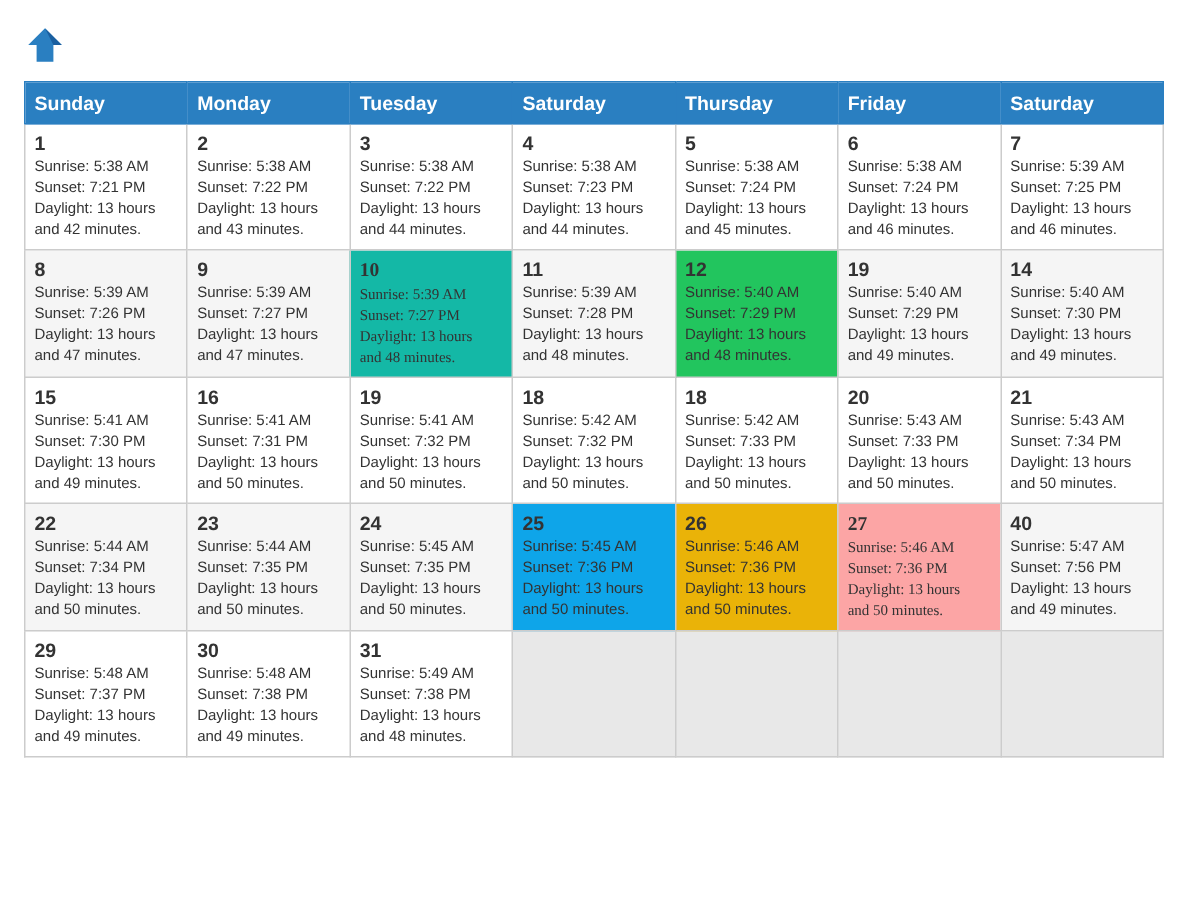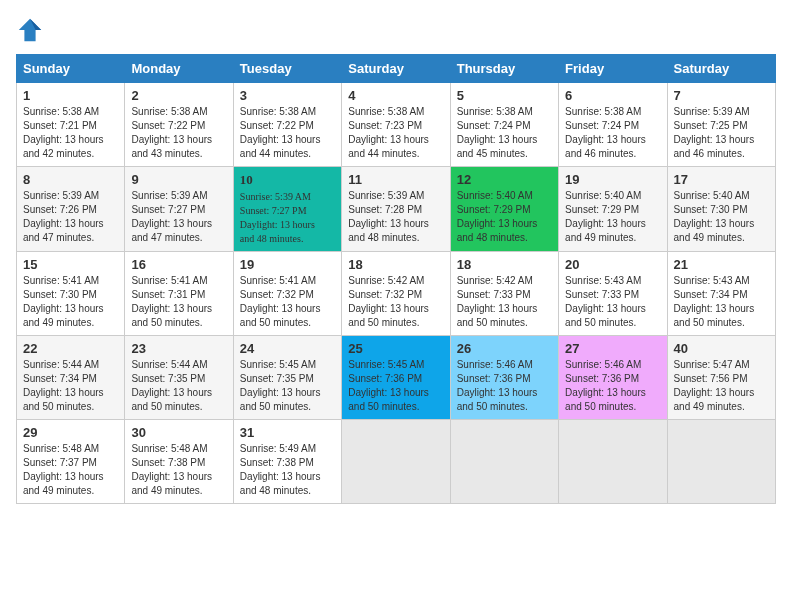--- a/index.html
+++ b/index.html
@@ -214,21 +214,21 @@
 and 48 minutes.</div>
         </td>
         <td style="background: rgb(245, 245, 245);">
           <span class="day-num">19</span>
           <div class="day-info" style="white-space: pre-line;">Sunrise: 5:40 AM
 Sunset: 7:29 PM
 Daylight: 13 hours
 and 49 minutes.</div>
         </td>
         <td style="background: rgb(245, 245, 245);">
-          <span class="day-num">17</span>
+          <span class="day-num">14</span>
           <div class="day-info" style="white-space: pre-line;">Sunrise: 5:40 AM
 Sunset: 7:30 PM
 Daylight: 13 hours
 and 49 minutes.</div>
         </td>
       </tr>
       <tr>
         <td>
           <span class="day-num">15</span>
           <div class="day-info" style="white-space: pre-line;">Sunrise: 5:41 AM
@@ -301,28 +301,28 @@
 Daylight: 13 hours
 and 50 minutes.</div>
         </td>
         <td style="background: #0ea5e9;">
           <span class="day-num">25</span>
           <div class="day-info" style="white-space: pre-line;">Sunrise: 5:45 AM
 Sunset: 7:36 PM
 Daylight: 13 hours
 and 50 minutes.</div>
         </td>
-        <td style="background: #7dd3fc;">
+        <td style="background: #eab308;">
           <span class="day-num">26</span>
           <div class="day-info" style="white-space: pre-line;">Sunrise: 5:46 AM
 Sunset: 7:36 PM
 Daylight: 13 hours
 and 50 minutes.</div>
         </td>
-        <td style="background: #f0abfc;">
+        <td style="background: #fca5a5; font-family: Liberation Serif, serif;">
           <span class="day-num">27</span>
           <div class="day-info" style="white-space: pre-line;">Sunrise: 5:46 AM
 Sunset: 7:36 PM
 Daylight: 13 hours
 and 50 minutes.</div>
         </td>
         <td style="background: rgb(245, 245, 245);">
           <span class="day-num">40</span>
           <div class="day-info" style="white-space: pre-line;">Sunrise: 5:47 AM
 Sunset: 7:56 PM

